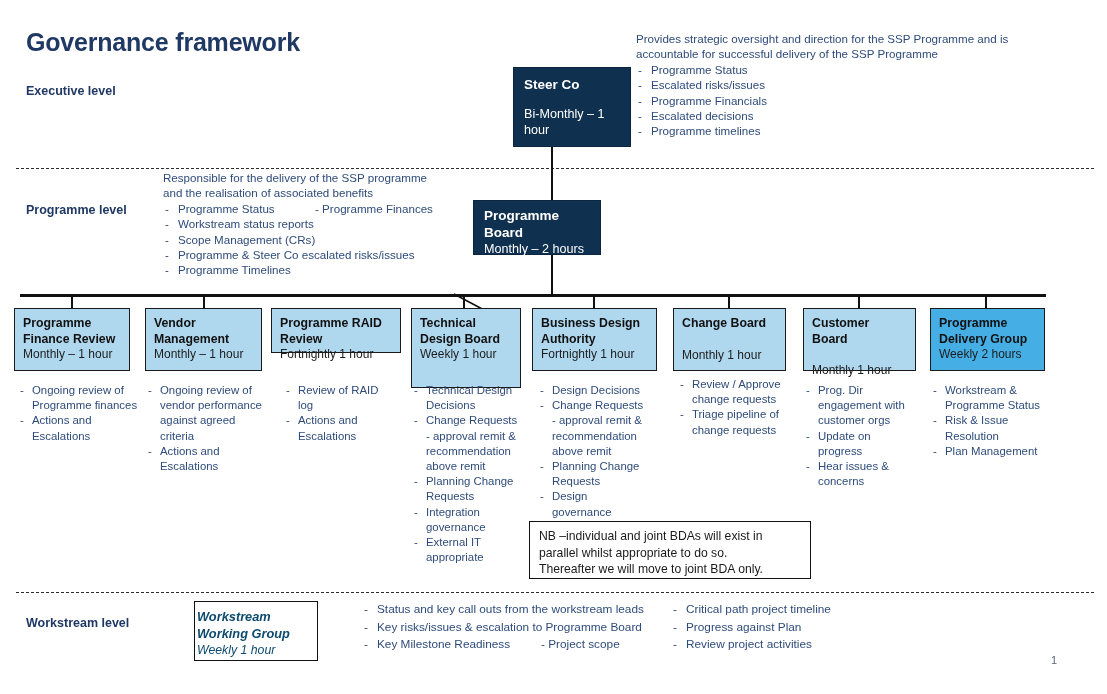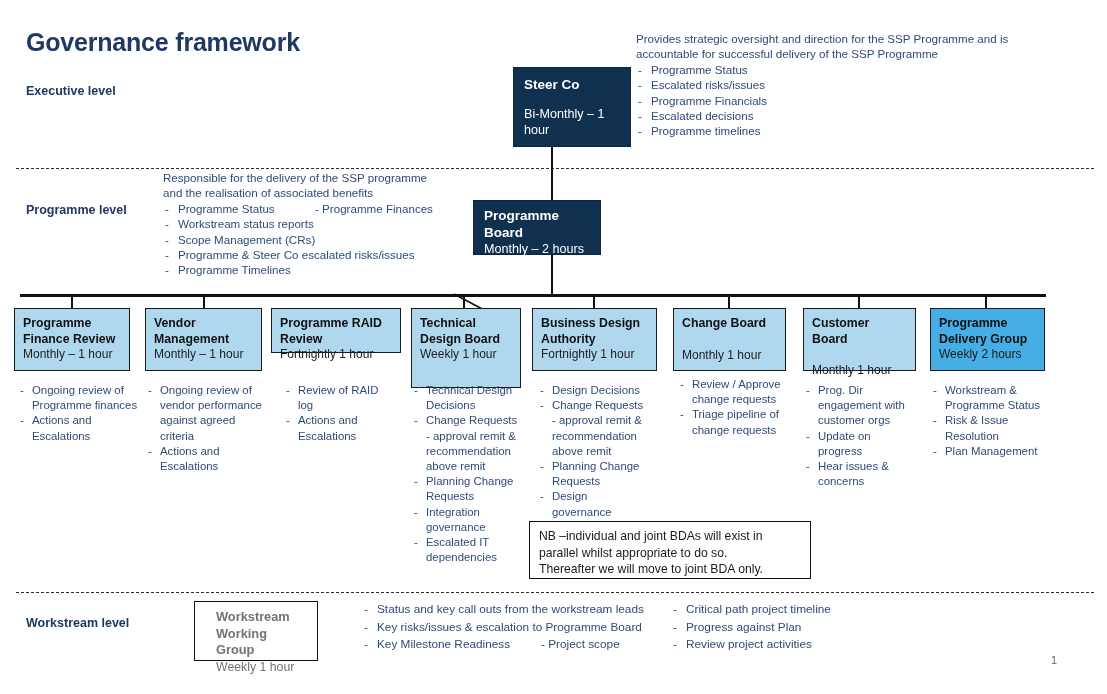--- a/index.html
+++ b/index.html
@@ -120,22 +120,23 @@
     color:#1a1a1a;
     font-size:12.2px;
     line-height:16.5px;
   }
 
   
   #ws-box{
     box-sizing:border-box;
     border:1.4px solid #111;
     background:#ffffff;
-    padding:7px 9px 5px 21px;
-    color:#737373;
+    padding:7px 9px 5px 2px;
+    color:#0c4a6e;
+    font-style:italic;
   }
   #ws-box .bt{font-size:12.8px;font-weight:bold;line-height:16.5px;}
   #ws-box .bs{font-size:12.3px;font-weight:normal;line-height:16.5px;}
 
   
   .botcol{
     color:#2E4B7A;
     font-size:11.8px;
     line-height:17.5px;
   }
@@ -286,21 +287,21 @@
       <li>Actions and Escalations</li>
     </ul>
   </div>
 
   <div class="abs bullets" style="left:414px;top:383px;width:106px;">
     <ul>
       <li>Technical Design Decisions</li>
       <li>Change Requests - approval remit &amp; recommendation above remit</li>
       <li>Planning Change Requests</li>
       <li>Integration governance</li>
-      <li>Escalated IT dependencies</li>
+      <li>External IT appropriate</li>
     </ul>
   </div>
 
   <div class="abs bullets" style="left:540px;top:383px;width:110px;">
     <ul>
       <li>Design Decisions</li>
       <li>Change Requests - approval remit &amp; recommendation above remit</li>
       <li>Planning Change Requests</li>
       <li>Design governance</li>
     </ul>

